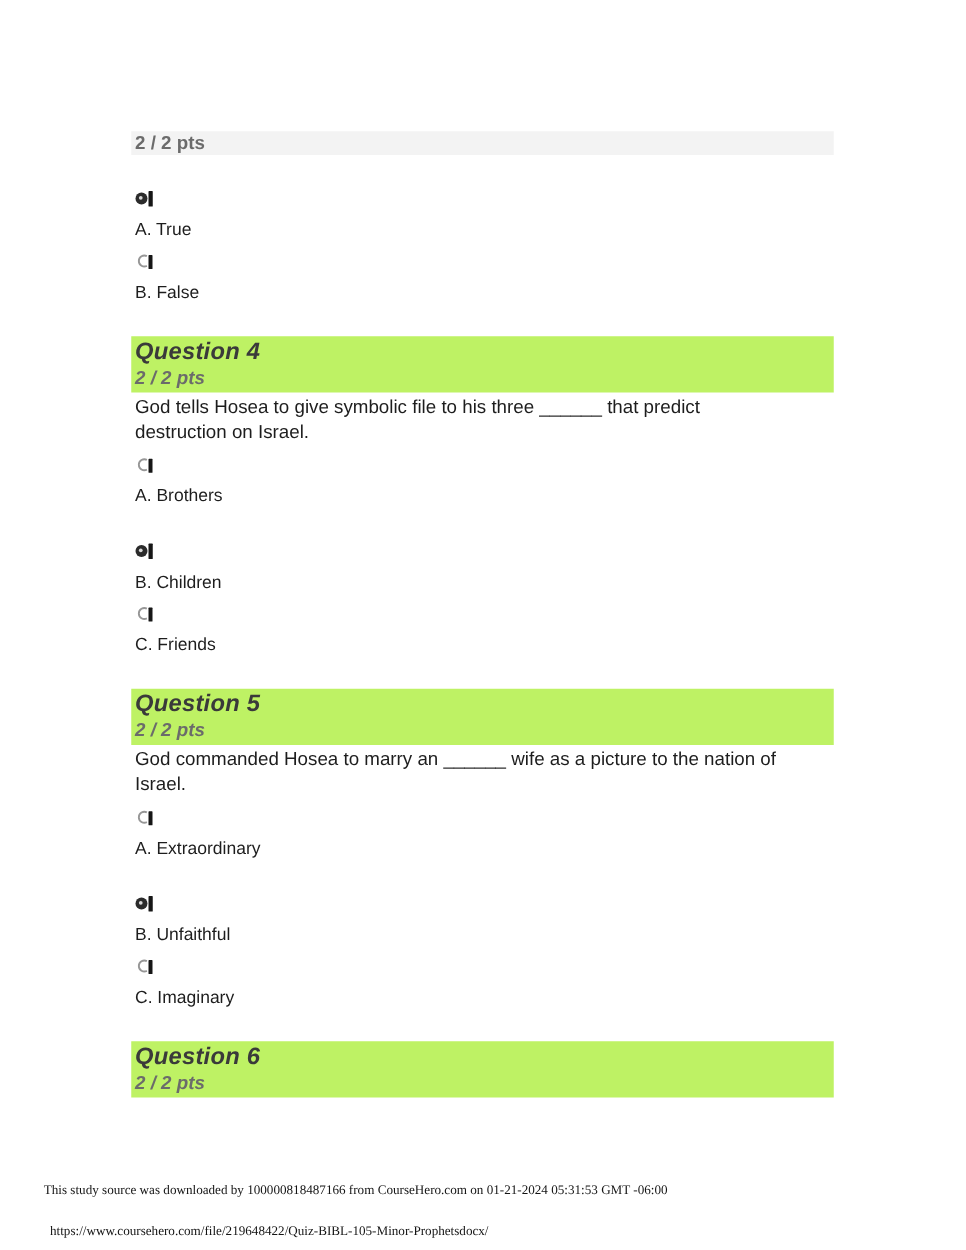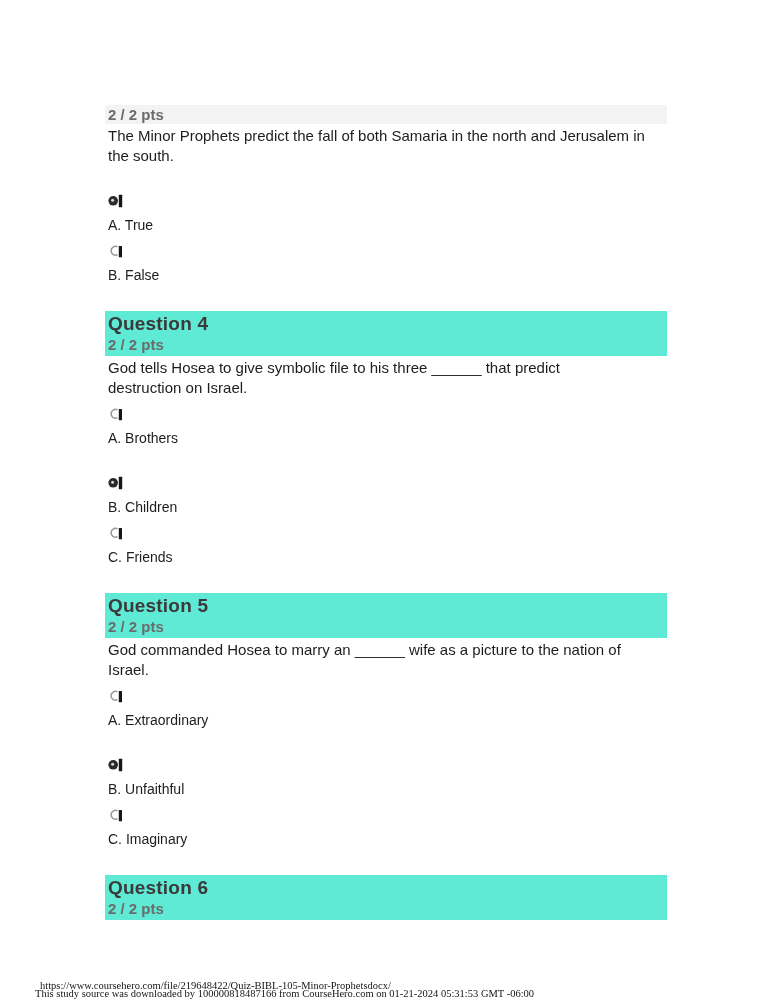--- a/index.html
+++ b/index.html
@@ -19,22 +19,23 @@
   .question + .question { margin-top:26px; }
 
   .pts-bar {
     background:#f3f3f3;
     padding-left:3px;
     height:19px; line-height:19px;
     font-size:15px; font-weight:bold;
     color:#6b6b6b;
   }
   .q-header {
-    background:#5eead4;
+    background:#bef264;
     padding:1px 0 2px 3px;
+    font-style:italic;
   }
   .q-title {
     font-size:19px; font-weight:bold;
     color:#3a3a3a; line-height:23px;
     letter-spacing:0.2px;
   }
   .q-pts {
     font-size:15px; font-weight:bold;
     color:#6b6b6b; line-height:19px;
   }
@@ -52,33 +53,32 @@
     font-size:14px; line-height:20px;
     color:#1d1d1d;
   }
   .footer-note, .footer-url {
     position:absolute;
     font-family:"Liberation Serif", serif;
     font-size:10.5px;
     color:#141414;
     white-space:nowrap;
   }
-  .footer-note { left:35px; top:947px;margin-top:41px; }
+  .footer-note { left:35px; top:947px; }
   .footer-url  { left:40px; top:980px; }
 </style>
 </head>
 <body>
 
 <div class="content">
 
   <section class="question">
     <div class="pts-bar">
       <span>2 / 2 pts</span>
     </div>
-    <p class="q-text"><span>The Minor Prophets predict the fall of both Samaria in the north and Jerusalem in</span><br><span>the south.</span></p>
 
     <div class="option gap-before">
       <div class="radio-line">
         <svg width="15" height="15" viewBox="0 0 15 15">
           <circle cx="5.2" cy="7.8" r="4.8" fill="#2b2b2b"></circle>
           <circle cx="4.6" cy="7.2" r="1.5" fill="#d8d8d8"></circle>
           <rect x="10.8" y="1.8" width="3.4" height="12.4" rx="0.5" fill="#161616"></rect>
         </svg>
       </div>
       <div class="opt-label">A. True</div>

